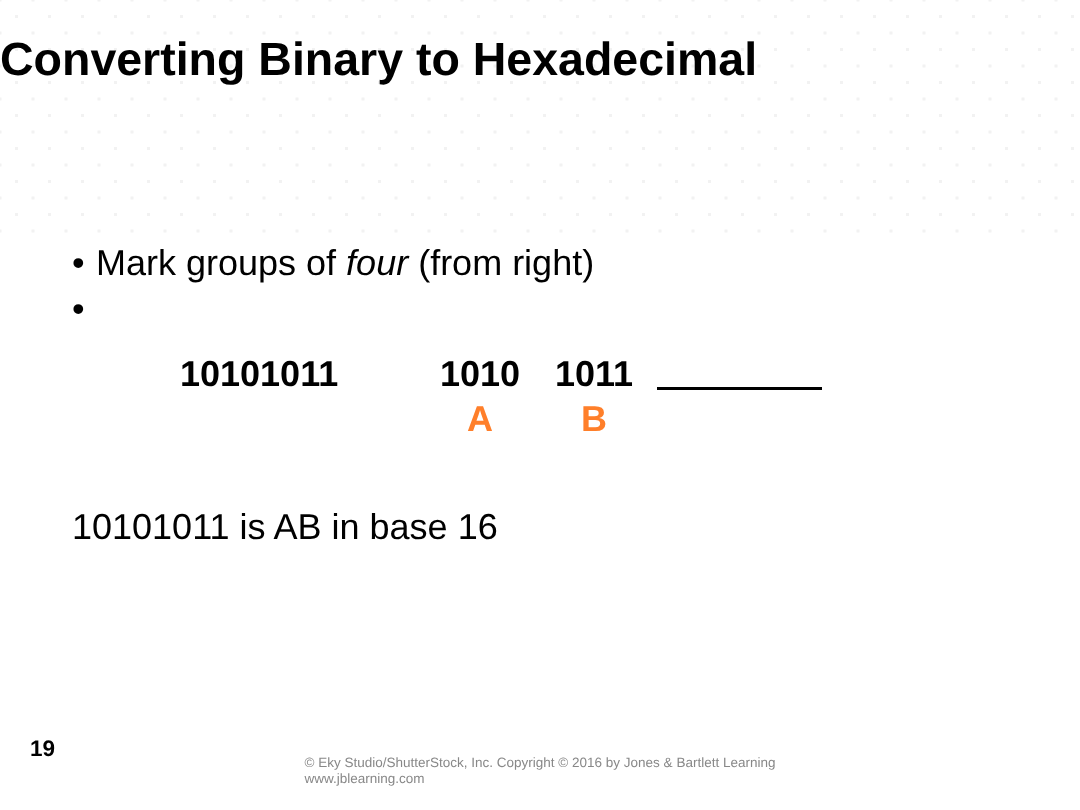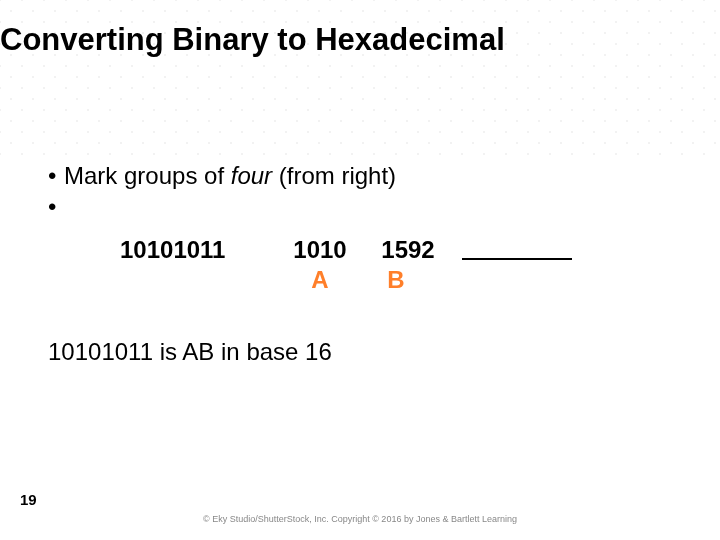--- a/index.html
+++ b/index.html
@@ -61,21 +61,21 @@
   }
   .conv-left {
     margin-left: 72px;
     width: 170px;
   }
   .conv-right {
     position: relative;
   }
   .groups {
     display: flex;
-    gap: 28px;
+    gap: 16px;
   }
   .group {
     width: 60px;
     text-align: center;
   }
   .trail-underline {
     display: inline-block;
     width: 110px;
     border-bottom: 2px solid #000;
     vertical-align: bottom;
@@ -132,31 +132,32 @@
     <div class="bullet-row">
       <span class="dot">•</span>
     </div>
   </div>
 
   <div class="conv-row">
     <div class="conv-left">10101011</div>
     <div class="conv-right">
       <div class="groups">
         <span class="group">1010</span>
-        <span class="group">1592</span>
+        <span class="group">1011</span>
         <span class="trail-underline"></span>
       </div>
       <div class="hex-row">
         <span class="hex">A</span>
         <span class="hex">B</span>
       </div>
     </div>
   </div>
 
   <div class="result">10101011 is AB in base 16</div>
 
 </div>
 
 <div class="page-num">19</div>
 
 <div class="copyright">
   <div>© Eky Studio/ShutterStock, Inc. Copyright © 2016 by Jones &amp; Bartlett Learning</div>
+  <div>www.jblearning.com</div>
 </div>
 
 </body></html>

